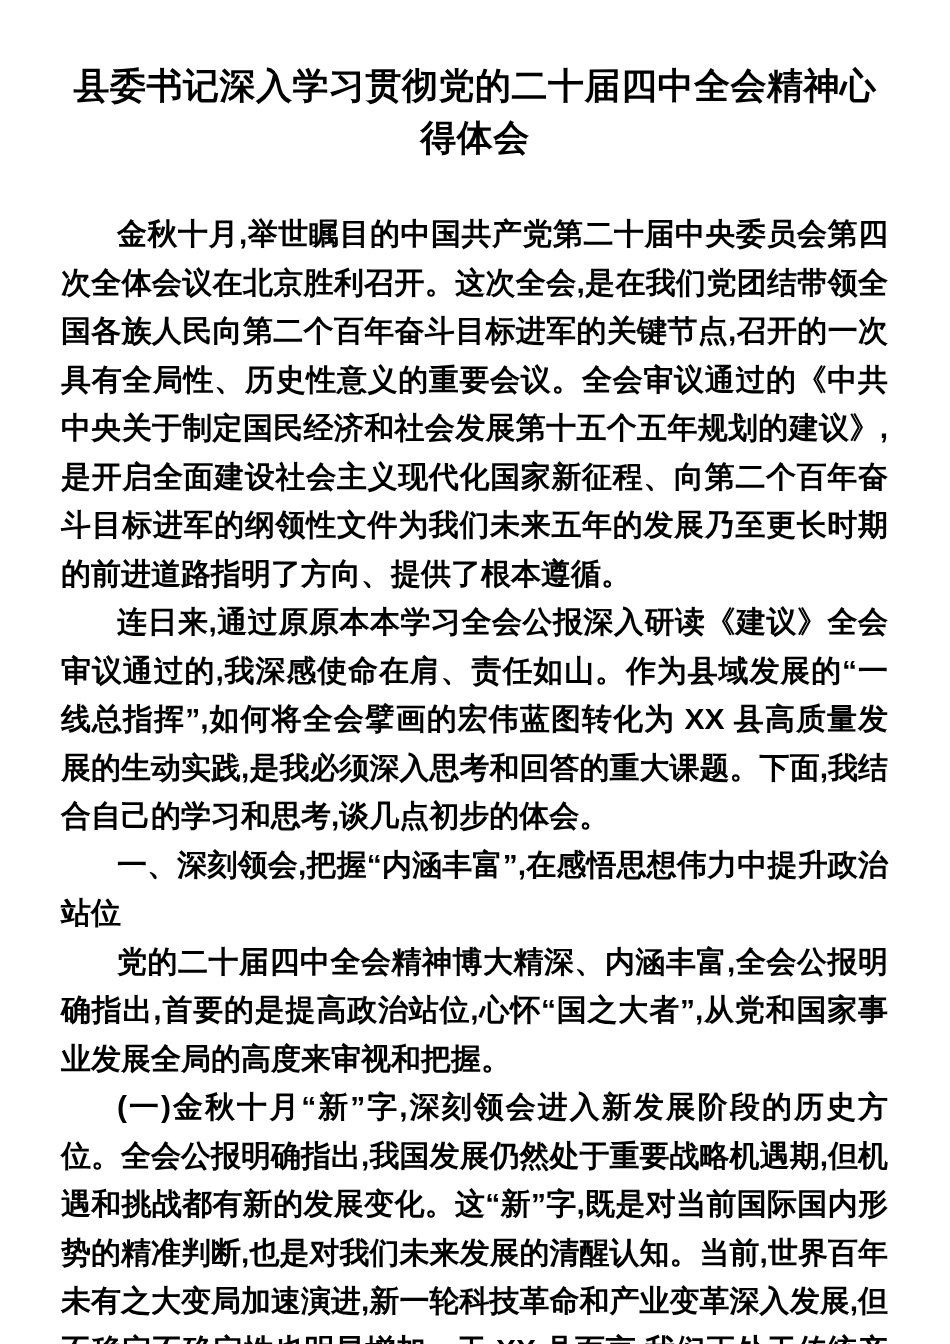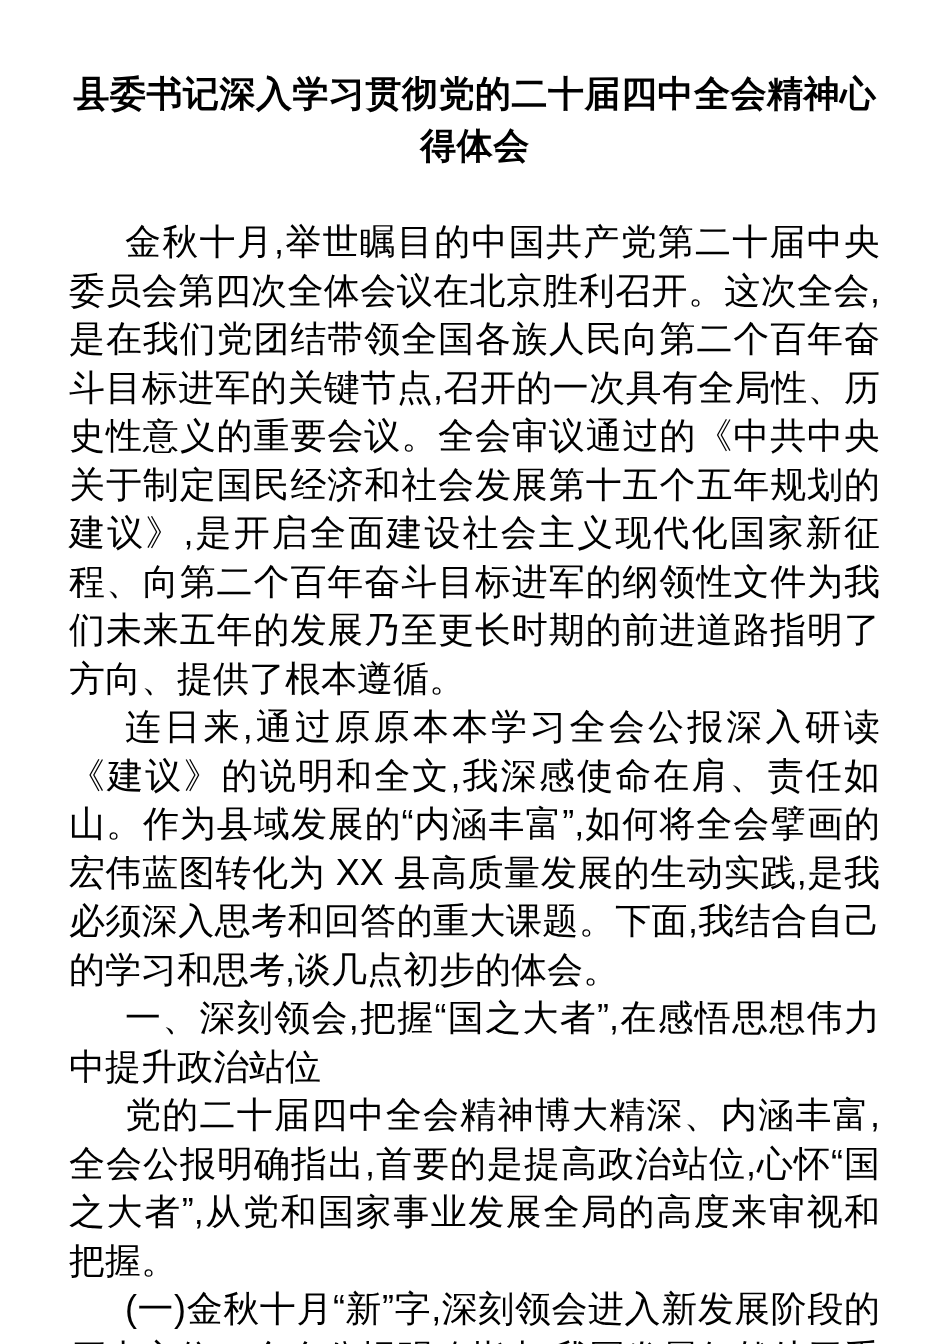--- a/index.html
+++ b/index.html
@@ -13,67 +13,68 @@
     font-family: "Liberation Sans", "DejaVu Sans", sans-serif;
     color: #000000;
     overflow: hidden;
   }
   .page {
     position: relative;
     width: 950px;
     height: 1344px;
     background: #ffffff;
     box-sizing: border-box;
-    padding: 12px;
+    padding: 4px;
   }
   .doc-title {
     margin: 0;
     padding: 56px 60px 0 60px;
     font-size: 36px;
     line-height: 52px;
     font-weight: 700;
     text-align: center;
     letter-spacing: 0.5px;
     font-family: "Liberation Sans", "DejaVu Sans", sans-serif;
   }
   .body-block {
     padding: 0 57px 0 57px;
     margin-top: 46px;
   }
   .para {
     margin: 0 1px 0 0;
-    font-size: 36px;
+    font-size: 30px;
     line-height: 48.5px;
     text-align: justify;
     text-justify: inter-character;
     text-align-last: left;
     letter-spacing: 0px;
     word-break: break-all;
+    font-weight: bold;
   }
   .para.indent {
     text-indent: 56px;
   }
   .para.heading {
     text-indent: 56px;
   }
 </style>
 </head>
 <body>
 
 <div class="page">
 
   <h1 class="doc-title">县委书记深入学习贯彻党的二十届四中全会精神心得体会</h1>
 
   <div class="body-block">
 
     <p class="para indent">金秋十月,举世瞩目的中国共产党第二十届中央委员会第四次全体会议在北京胜利召开。这次全会,是在我们党团结带领全国各族人民向第二个百年奋斗目标进军的关键节点,召开的一次具有全局性、历史性意义的重要会议。全会审议通过的《中共中央关于制定国民经济和社会发展第十五个五年规划的建议》,是开启全面建设社会主义现代化国家新征程、向第二个百年奋斗目标进军的纲领性文件为我们未来五年的发展乃至更长时期的前进道路指明了方向、提供了根本遵循。</p>
 
-    <p class="para indent">连日来,通过原原本本学习全会公报深入研读《建议》的说明和全文,我深感使命在肩、责任如山。作为县域发展的“内涵丰富”,如何将全会擘画的宏伟蓝图转化为 XX 县高质量发展的生动实践,是我必须深入思考和回答的重大课题。下面,我结合自己的学习和思考,谈几点初步的体会。</p>
+    <p class="para indent">连日来,通过原原本本学习全会公报深入研读《建议》全会审议通过的,我深感使命在肩、责任如山。作为县域发展的“一线总指挥”,如何将全会擘画的宏伟蓝图转化为 XX 县高质量发展的生动实践,是我必须深入思考和回答的重大课题。下面,我结合自己的学习和思考,谈几点初步的体会。</p>
 
-    <p class="para heading">一、深刻领会,把握“国之大者”,在感悟思想伟力中提升政治站位</p>
+    <p class="para heading">一、深刻领会,把握“内涵丰富”,在感悟思想伟力中提升政治站位</p>
 
     <p class="para indent">党的二十届四中全会精神博大精深、内涵丰富,全会公报明确指出,首要的是提高政治站位,心怀“国之大者”,从党和国家事业发展全局的高度来审视和把握。</p>
 
     <p class="para indent">(一)金秋十月“新”字,深刻领会进入新发展阶段的历史方位。全会公报明确指出,我国发展仍然处于重要战略机遇期,但机遇和挑战都有新的发展变化。这“新”字,既是对当前国际国内形势的精准判断,也是对我们未来发展的清醒认知。当前,世界百年未有之大变局加速演进,新一轮科技革命和产业变革深入发展,但不稳定不确定性也明显增加。于 XX 县而言,我们正处于传统产业转型升级的阵痛期、新兴产业培育壮大的关键期、城乡融合发展的攻坚期。</p>
 
   </div>
 
 </div>
 
 </body></html>

